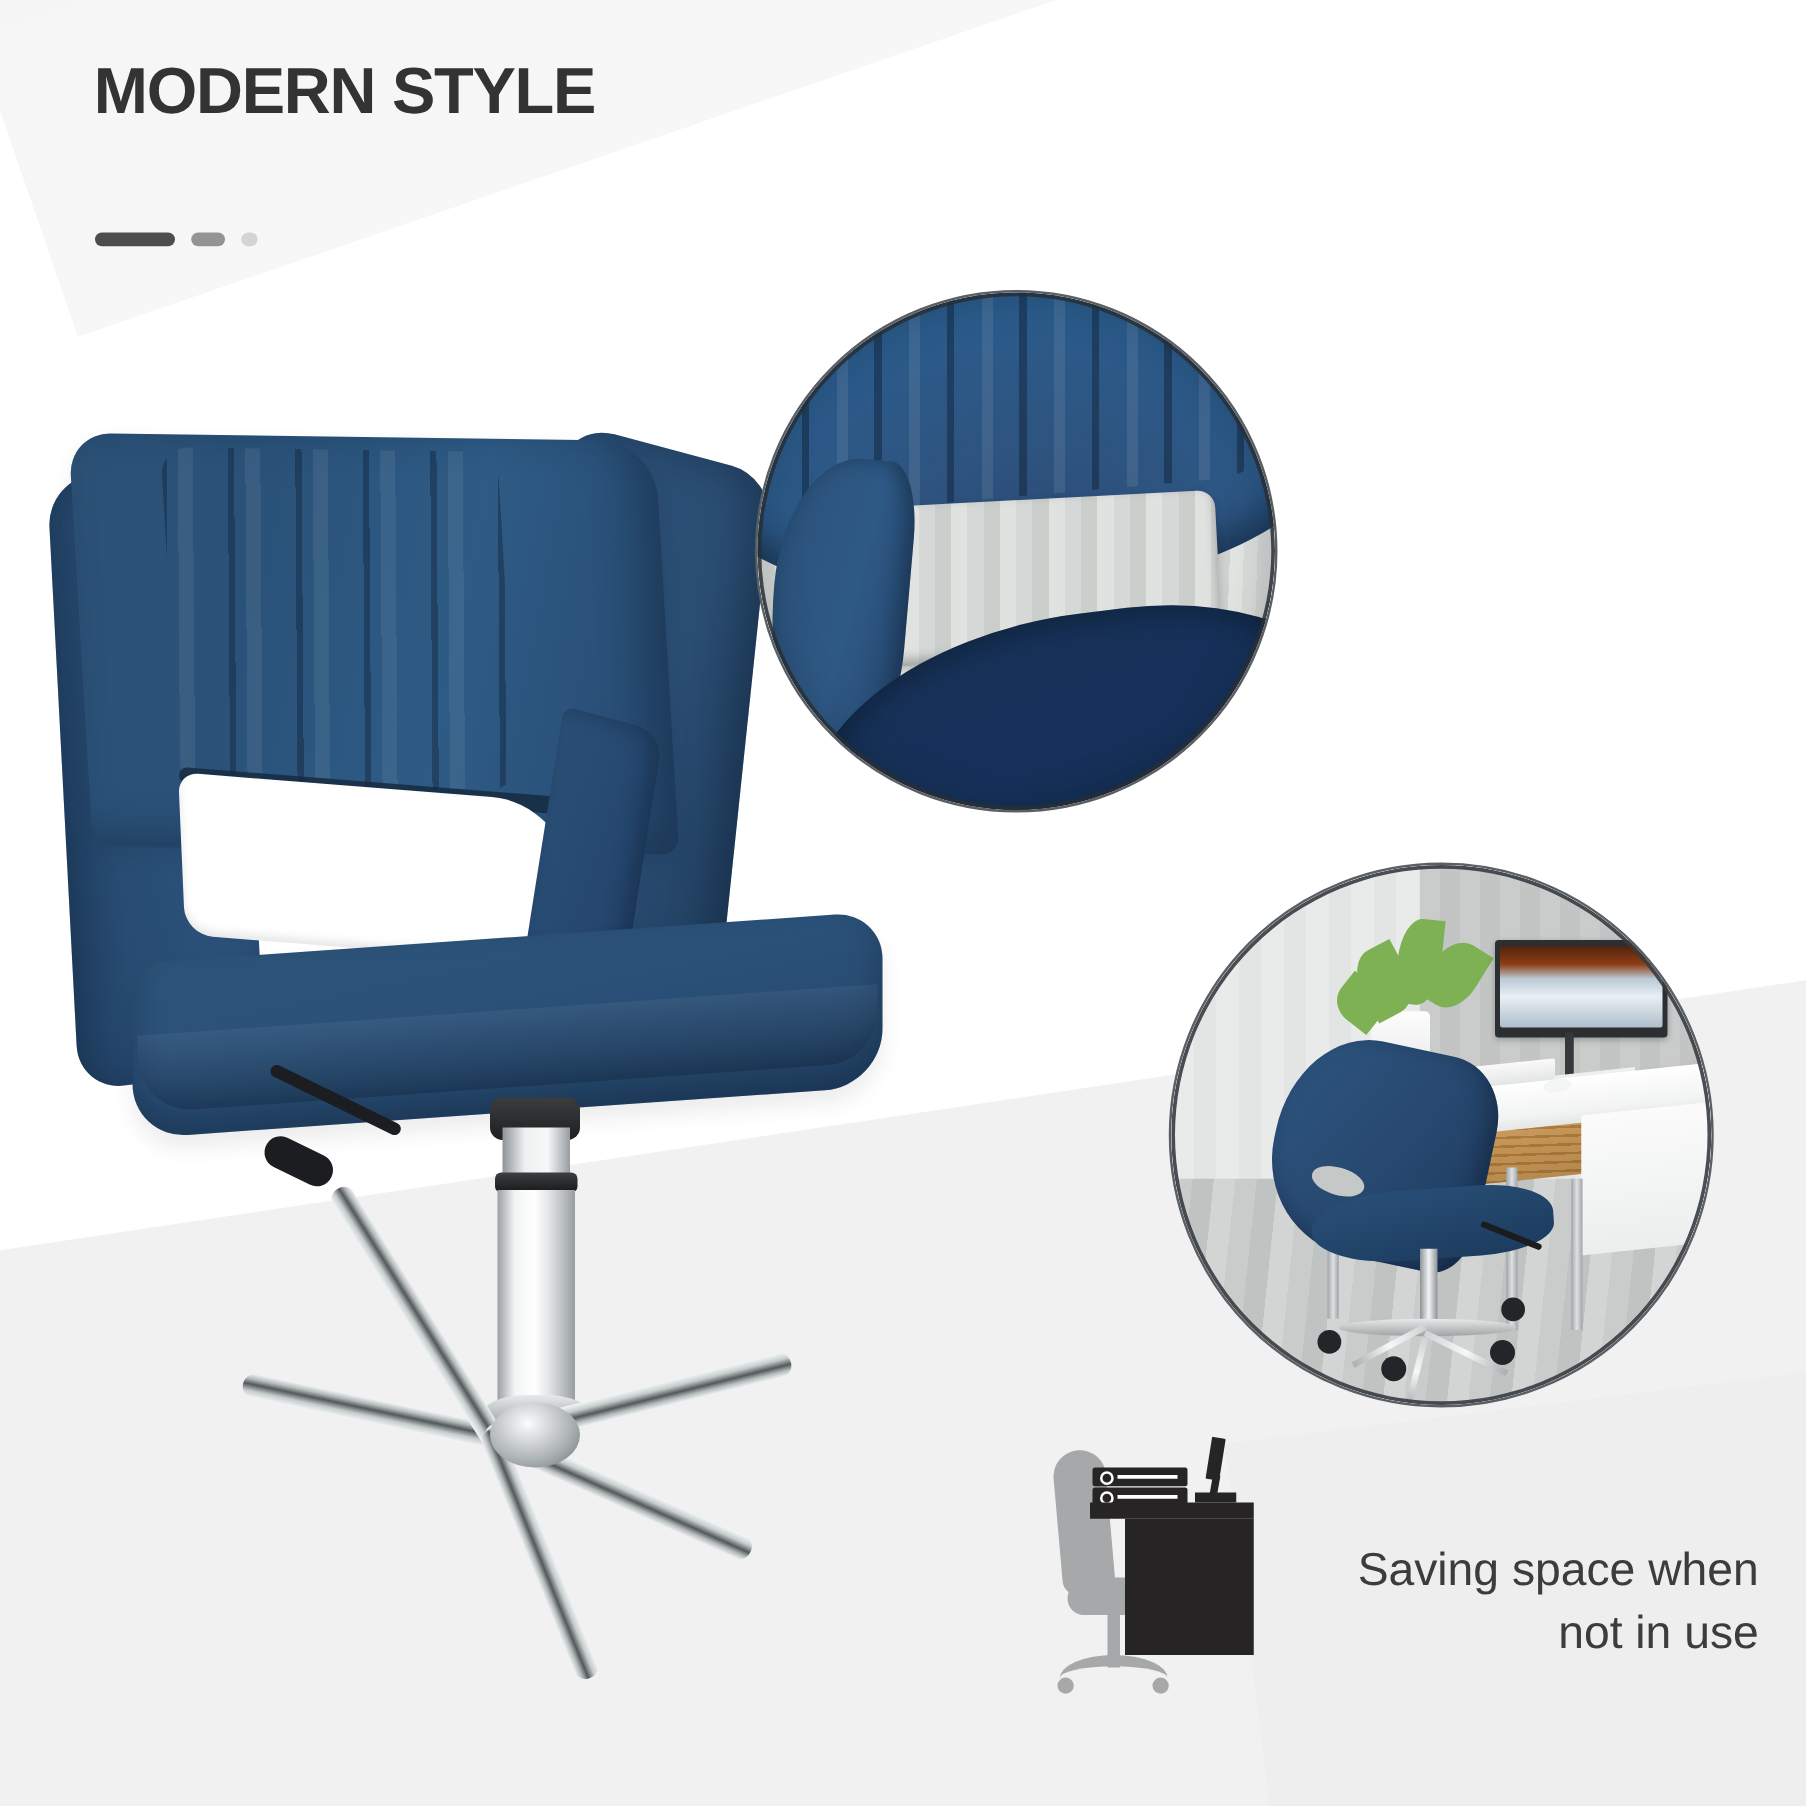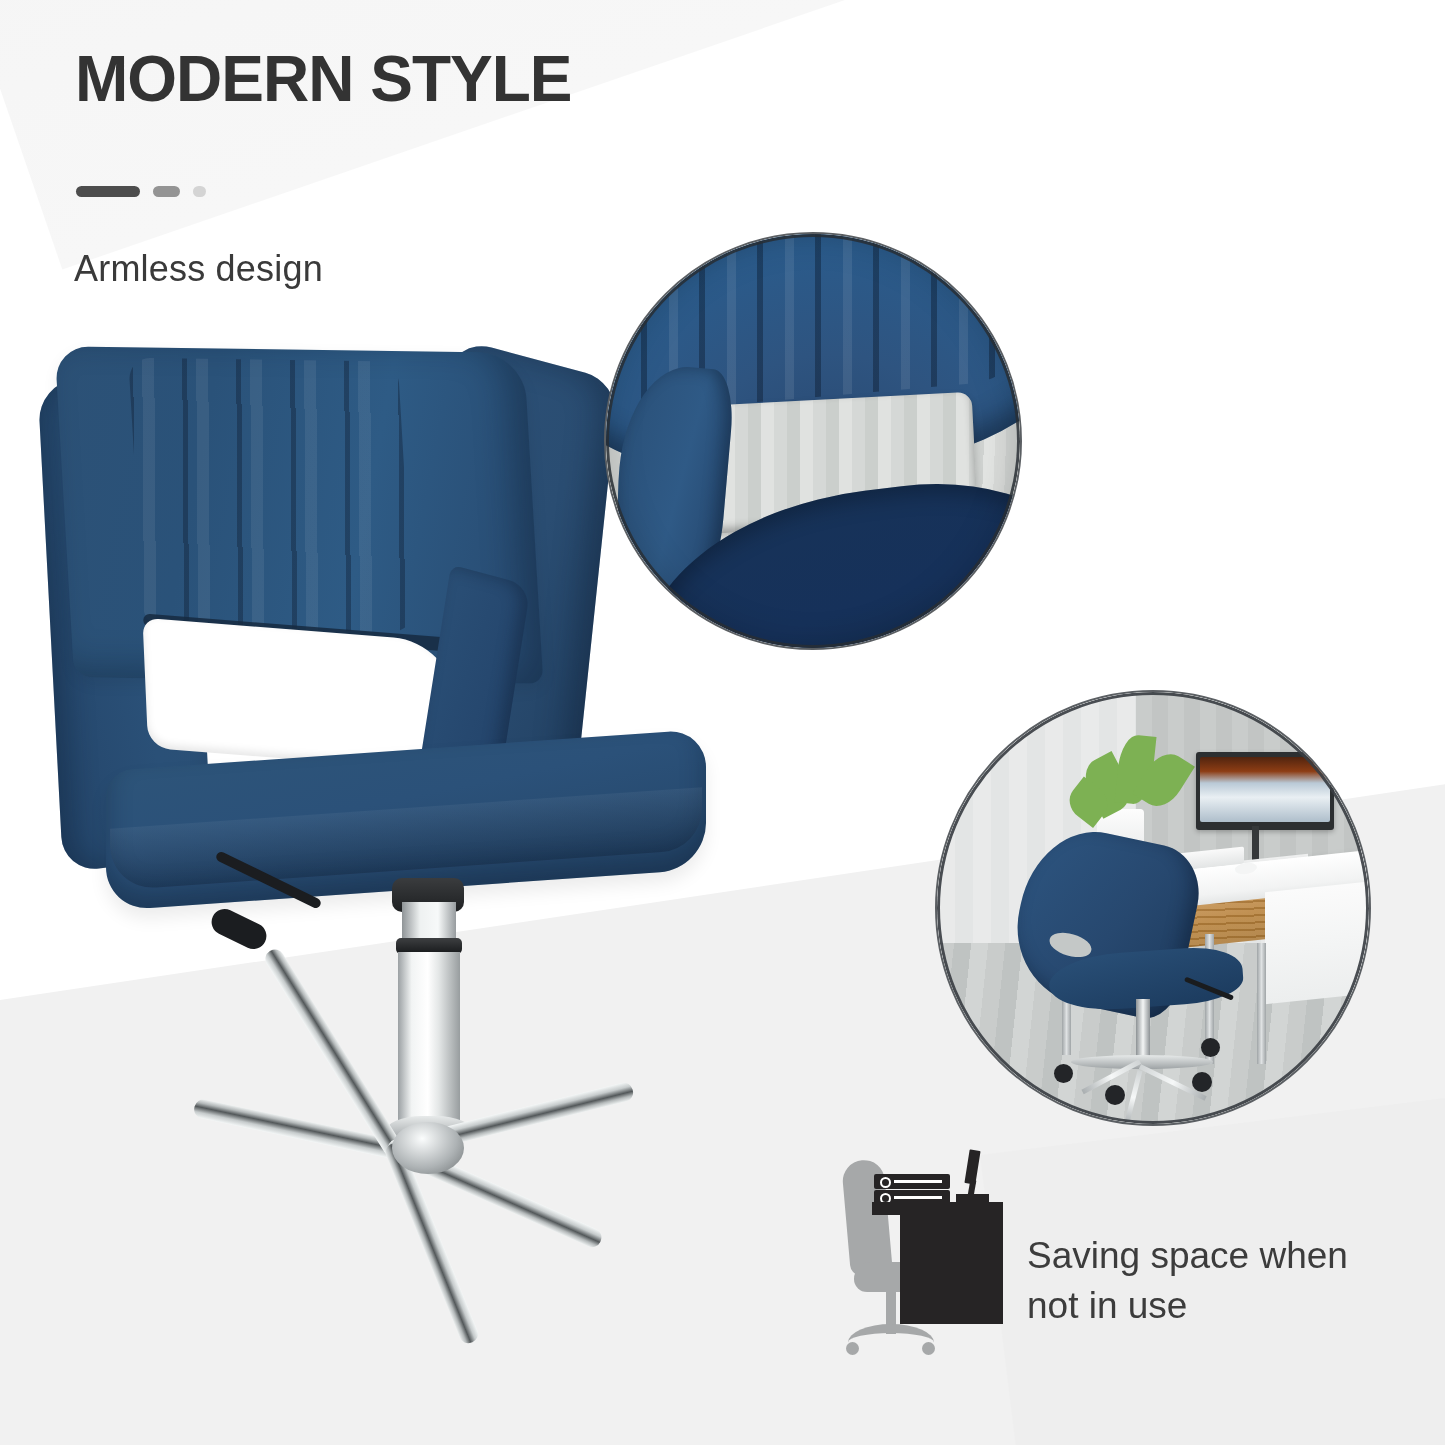--- a/index.html
+++ b/index.html
@@ -25,21 +25,21 @@
   }
   .wedge-mid-right{
     left:980px;top:1155px;width:900px;height:500px;
     background:#eeeeee;
     transform:rotate(-7deg);transform-origin:0 0;
   }
 
   
   .title{
     position:absolute;left:75px;top:47px;
-    font-size:64px;font-weight:bold;letter-spacing:-1px;
+    font-size:52px;font-weight:bold;letter-spacing:-1px;
     color:#333333;line-height:1;white-space:nowrap;
   }
   .dashes{position:absolute;left:76px;top:186px;display:flex;align-items:center;gap:13px;}
   .dash{border-radius:6px;height:11px;}
   .dash.d1{width:64px;background:#4d4d4d;}
   .dash.d2{width:27px;background:#949494;}
   .dash.d3{width:13px;background:#d4d4d4;}
 
   .caption-armless{
     position:absolute;left:74px;top:248px;
@@ -47,21 +47,21 @@
     letter-spacing:.2px;white-space:nowrap;
   }
 
   
   .cap-hallow{
     position:absolute;left:1090px;top:358px;width:330px;
     font-size:37px;font-weight:300;color:#3c3c3c;line-height:1.32;
   }
   .cap-saving{
     position:absolute;left:1027px;top:1231px;width:380px;
-    font-size:37px;font-weight:300;color:#3c3c3c;line-height:1.34;
+    font-size:37px;font-weight:300;color:#3c3c3c;line-height:1.34;text-align:right;
   }
 
   
   .inset{
     position:absolute;border-radius:50%;overflow:hidden;
     border:2.5px solid #5b5f63;box-sizing:border-box;background:#dfe1e0;
   }
   .inset-hallow{left:604px;top:232px;width:418px;height:418px;}
   .inset-scene{left:935px;top:690px;width:436px;height:436px;}
 
@@ -291,21 +291,20 @@
   <div class="bg-wedge wedge-top"></div>
   <div class="bg-wedge wedge-bottom"></div>
   <div class="bg-wedge wedge-mid-right"></div>
 
   <div class="title">MODERN STYLE</div>
   <div class="dashes">
     <span class="dash d1"></span>
     <span class="dash d2"></span>
     <span class="dash d3"></span>
   </div>
-  <div class="caption-armless">Armless design</div>
 
   <div class="hero">
     <div class="h-back-leftwing"></div>
     <div class="h-back-rightwing"></div>
     <div class="h-back"></div>
     <div class="h-back-channels"></div>
     <div class="h-hollow-edge"></div>
     <div class="h-hollow"></div>
     <div class="h-strut"></div>
     <div class="h-seat"></div>

